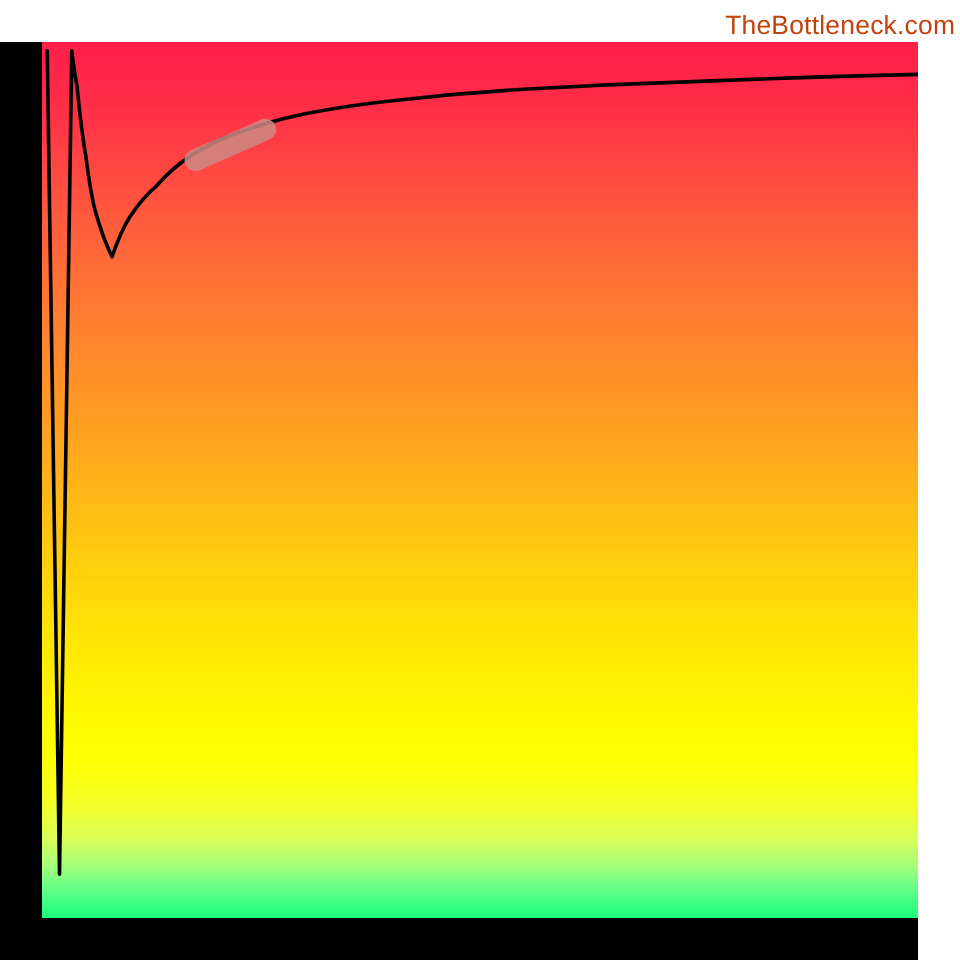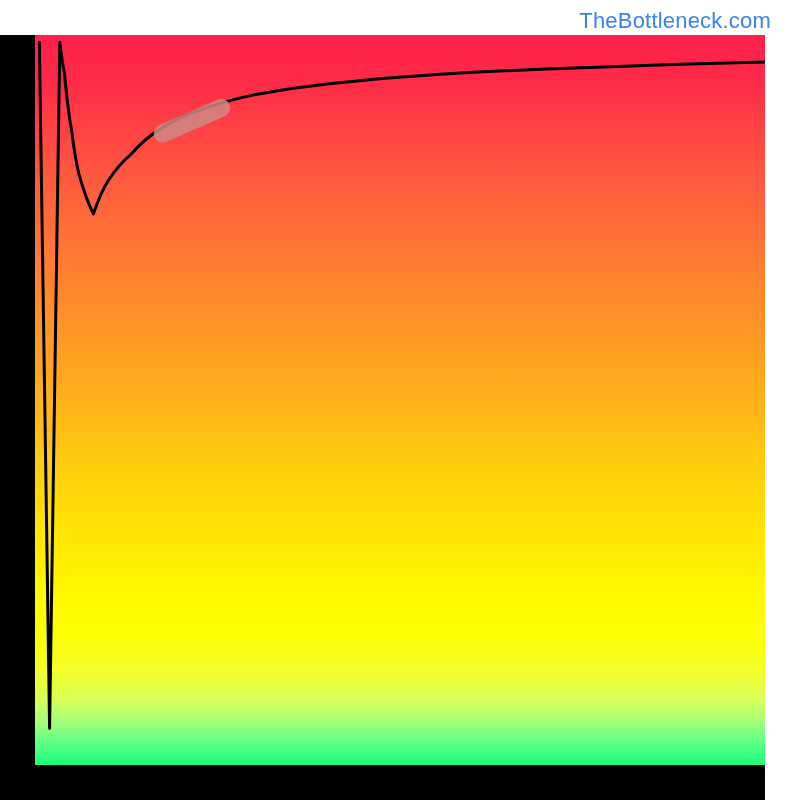--- a/index.html
+++ b/index.html
@@ -10,22 +10,22 @@
   }
   .chart-container {
     position: relative;
     width: 800px;
     height: 800px;
     background: #ffffff;
   }
   .attribution {
     position: absolute;
     top: 8px;
-    right: 29px;
-    color: #3b82f6;
+    right: 4px;
+    color: #c2410c;
     font-size: 22px;
     font-weight: 400;
     letter-spacing: 0.2px;
   }
   .plot-area {
     position: absolute;
     left: 35px;
     top: 35px;
     width: 730px;
     height: 730px;

